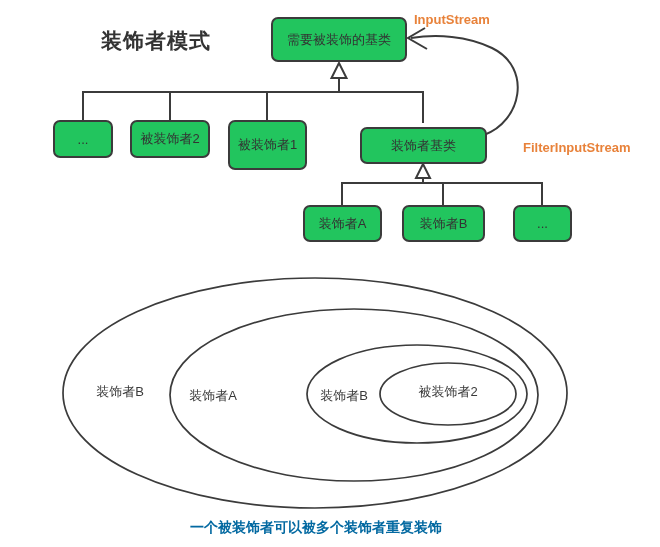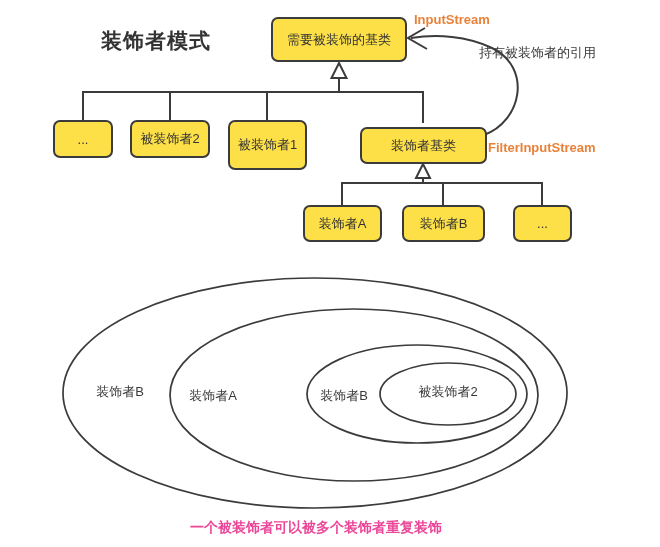--- a/index.html
+++ b/index.html
@@ -6,53 +6,53 @@
   #stage{
     position:relative;width:660px;height:547px;background:#ffffff;overflow:hidden;
     font-family:"Liberation Sans","DejaVu Sans",sans-serif;color:#333333;
   }
   #diagram-svg{position:absolute;left:0;top:0;width:660px;height:547px;}
   .title{
     position:absolute;left:101px;top:27px;font-size:21px;font-weight:bold;
     color:#333333;letter-spacing:1px;white-space:nowrap;font-family:Liberation Mono, monospace;
   }
   .node{
-    position:absolute;box-sizing:border-box;background:#fde047;
+    position:absolute;box-sizing:border-box;background:#22c55e;
     border:2px solid #3b3b3b;border-radius:7px;
     display:flex;align-items:center;justify-content:center;
     font-size:13px;color:#333333;white-space:nowrap;
   }
   .n-base{left:271px;top:17px;width:136px;height:45px;}
   .n-dots1{left:53px;top:120px;width:60px;height:38px;}
   .n-decorated2{left:130px;top:120px;width:80px;height:38px;}
   .n-decorated1{left:228px;top:120px;width:79px;height:50px;}
   .n-decorator-base{left:360px;top:127px;width:127px;height:37px;}
   .n-decoratorA{left:303px;top:205px;width:79px;height:37px;}
   .n-decoratorB{left:402px;top:205px;width:83px;height:37px;}
   .n-dots2{left:513px;top:205px;width:59px;height:37px;}
   .annot-orange{
     position:absolute;font-size:13px;font-weight:600;color:#e8823a;white-space:nowrap;
   }
   .a-inputstream{left:414px;top:12px;}
-  .a-filterinputstream{left:488px;top:140px;}
+  .a-filterinputstream{left:488px;top:140px;padding-left:35px;}
   .annot-plain{
     position:absolute;font-size:13px;color:#3a3a3a;white-space:nowrap;
   }
   .a-holds-ref{left:479px;top:44px;}
   .ellipse-label{
     position:absolute;font-size:13px;color:#3a3a3a;white-space:nowrap;
     transform:translate(-50%,-50%);
   }
   .el-outer{left:120px;top:392px;}
   .el-second{left:213px;top:396px;}
   .el-third{left:344px;top:396px;}
   .el-inner{left:448px;top:392px;}
   .caption{
     position:absolute;left:316px;top:519px;transform:translateX(-50%);
-    font-size:14px;font-weight:bold;color:#ec4899;white-space:nowrap;
+    font-size:14px;font-weight:bold;color:#0369a1;white-space:nowrap;
   }
 </style>
 </head>
 <body>
 
 <div id="stage">
 
   <svg id="diagram-svg" viewBox="0 0 660 547" xmlns="http://www.w3.org/2000/svg">
     <g stroke="#3b3b3b" stroke-width="2" fill="none">
 
@@ -87,21 +87,20 @@
   <div class="node n-base">需要被装饰的基类</div>
   <div class="node n-dots1">...</div>
   <div class="node n-decorated2">被装饰者2</div>
   <div class="node n-decorated1">被装饰者1</div>
   <div class="node n-decorator-base">装饰者基类</div>
   <div class="node n-decoratorA">装饰者A</div>
   <div class="node n-decoratorB">装饰者B</div>
   <div class="node n-dots2">...</div>
 
   <div class="annot-orange a-inputstream">InputStream</div>
-  <div class="annot-plain a-holds-ref">持有被装饰者的引用</div>
   <div class="annot-orange a-filterinputstream">FilterInputStream</div>
 
   <div class="ellipse-label el-outer">装饰者B</div>
   <div class="ellipse-label el-second">装饰者A</div>
   <div class="ellipse-label el-third">装饰者B</div>
   <div class="ellipse-label el-inner">被装饰者2</div>
 
   <div class="caption">一个被装饰者可以被多个装饰者重复装饰</div>
 
 </div>

